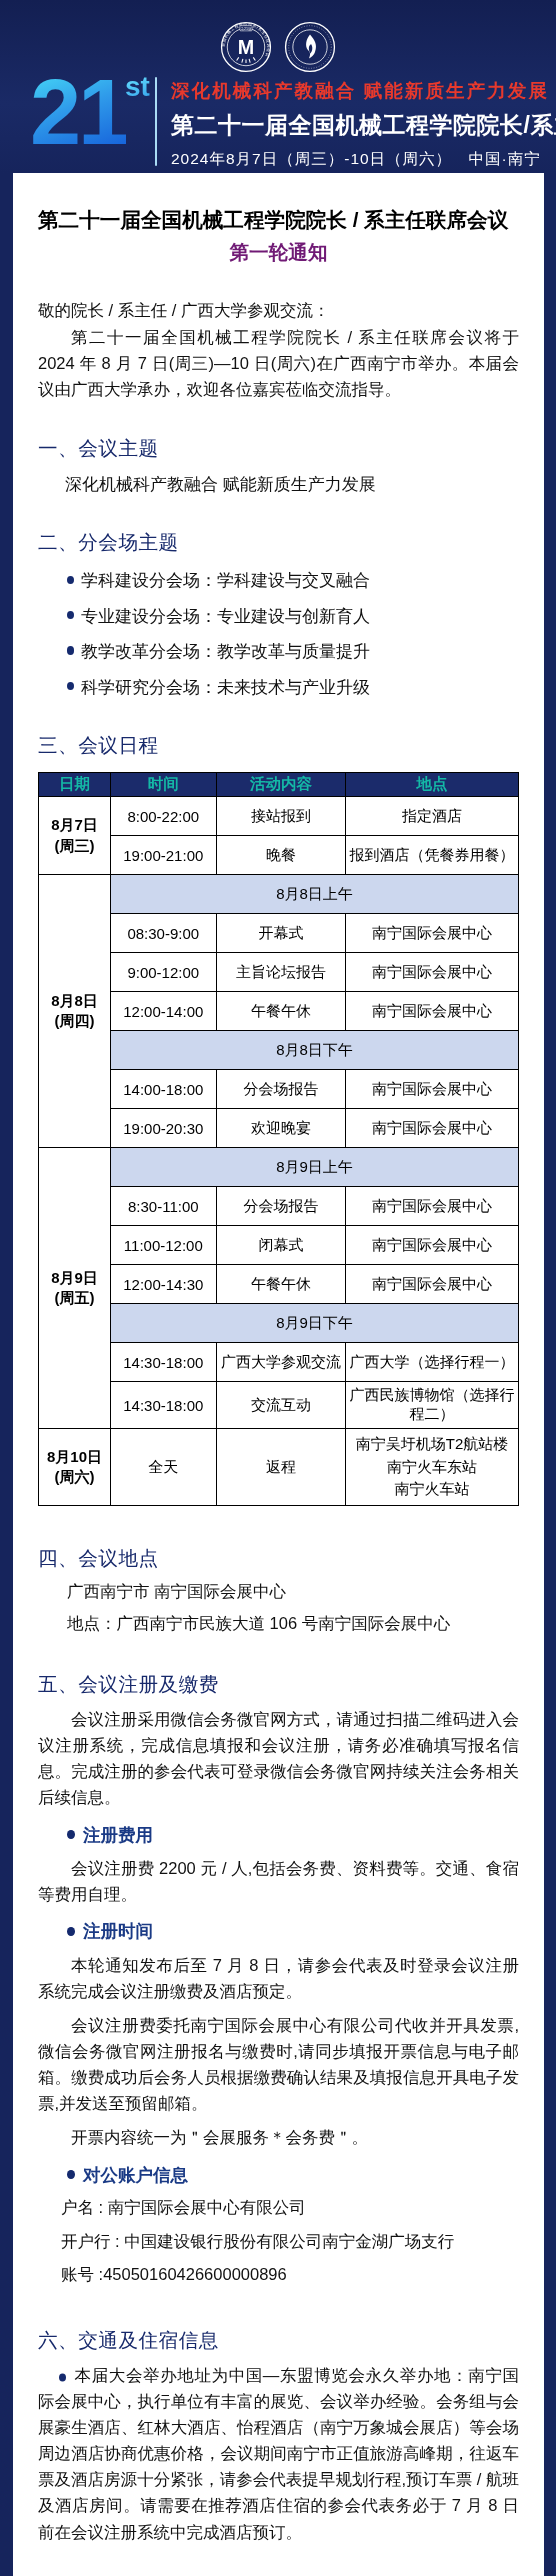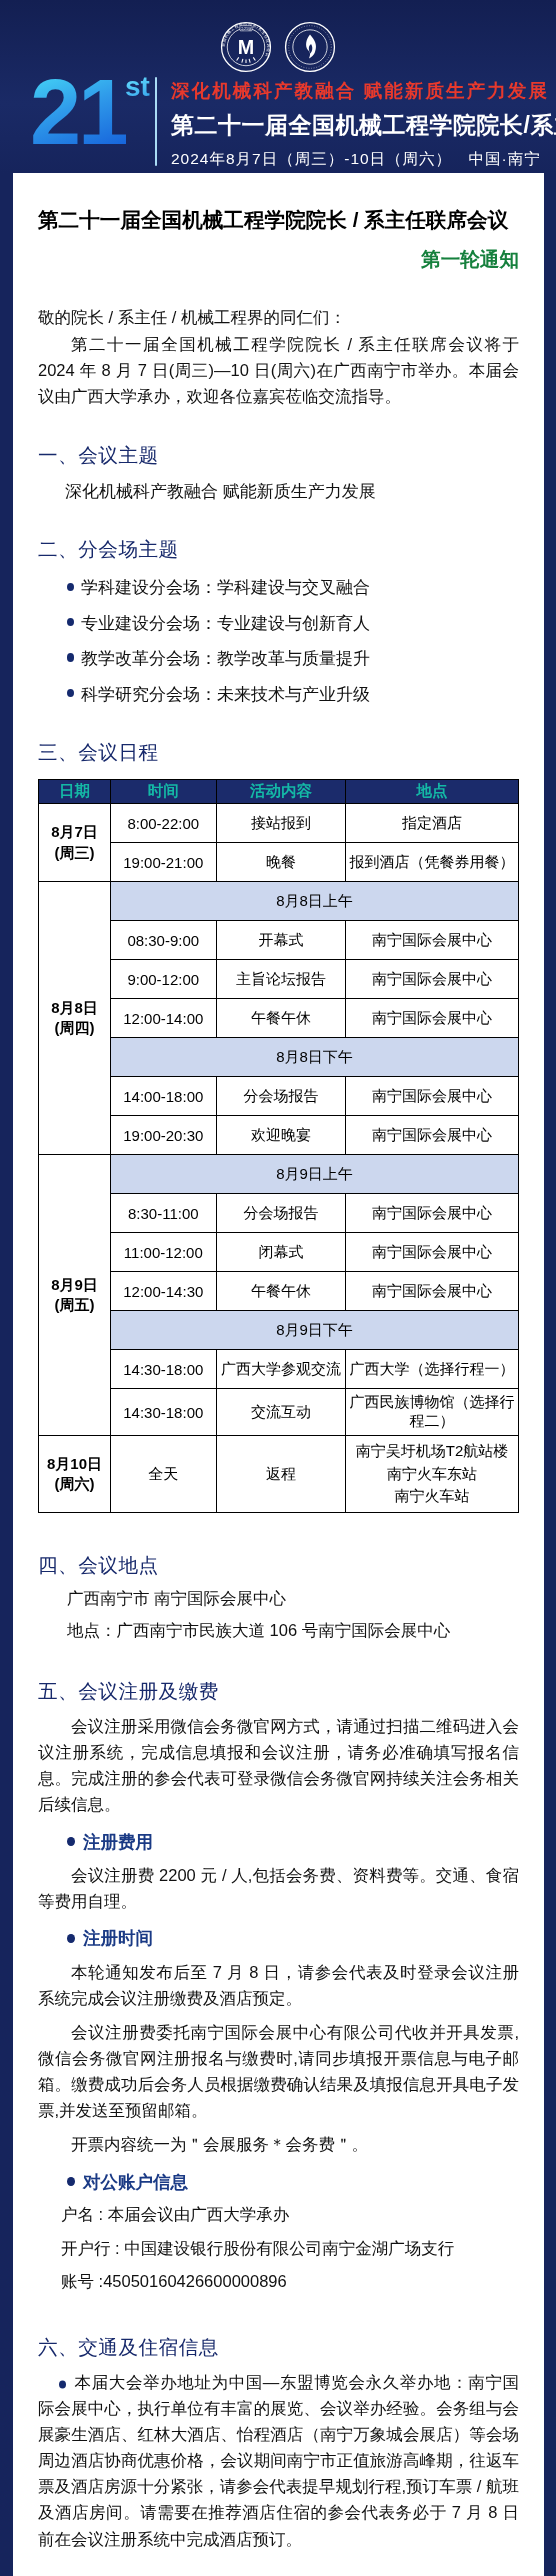--- a/index.html
+++ b/index.html
@@ -20,21 +20,21 @@
   .hdr-divider { position:absolute; left:155px; top:77px; width:2.1px; height:89px; background:#aadcf5; border-radius:1px; }
   .hdr-text { position:absolute; left:171px; top:78px; width:381px; }
   .hdr-slogan { color:#e8392c; font-size:18.5px; font-weight:800; letter-spacing:2.1px; }
   .hdr-title  { color:#ffffff; font-size:23px; font-weight:800; letter-spacing:0.5px; margin-top:7.2px; white-space:nowrap; }
   .hdr-date   { color:#ffffff; font-size:15.5px; font-weight:500; letter-spacing:1px; margin-top:8.2px; }
 
   
   .card { position:absolute; left:13px; top:173px; width:531px; height:2895px;
           background:#ffffff; padding:0 25px; overflow:hidden; color:#111; }
   .doc-title { margin-top:33px; font-size:20.6px; font-weight:800; color:#000; }
-  .doc-sub   { margin-top:12px; text-align:right; font-size:19.6px; font-weight:800; color:#15803d; }
+  .doc-sub   { margin-top:5px; text-align:center; font-size:19.6px; font-weight:800; color:#701a75; }
   .greeting  { margin-top:32px; font-size:16.5px; line-height:1.55; }
   p.body, .body { font-size:16.5px; line-height:1.58; text-align:justify; }
   .indent { text-indent:33px; }
   .sec-h { margin-top:33px; font-size:19.6px; font-weight:400; color:#17296b; letter-spacing:0.5px; }
   .sec1-content { margin-top:11.3px; padding-left:27px; font-size:17px; }
 
   ul.plain { list-style:none; margin-top:13.4px; }
   ul.plain li { position:relative; padding-left:43px; font-size:17px; margin-bottom:12.4px; }
   ul.plain li .dot { position:absolute; left:29px; top:6.2px; }
   .dot { display:inline-block; width:7.2px; height:8.2px; border-radius:50%; background:#152a6e; }
@@ -100,21 +100,21 @@
       <div class="hdr-title">第二十一届全国机械工程学院院长/系主任联席会议</div>
       <div class="hdr-date">2024年8月7日（周三）-10日（周六）　中国·南宁</div>
     </div>
   </div>
 
   <div class="card">
 
     <div class="doc-title">第二十一届全国机械工程学院院长 / 系主任联席会议</div>
     <div class="doc-sub">第一轮通知</div>
 
-    <div class="greeting">敬的院长 / 系主任 / 机械工程界的同仁们：</div>
+    <div class="greeting">敬的院长 / 系主任 / 广西大学参观交流：</div>
     <p class="body indent">第二十一届全国机械工程学院院长 / 系主任联席会议将于 2024 年 8 月 7 日(周三)—10 日(周六)在广西南宁市举办。本届会议由广西大学承办，欢迎各位嘉宾莅临交流指导。</p>
 
     <div class="sec-h">一、会议主题</div>
     <div class="sec1-content">深化机械科产教融合  赋能新质生产力发展</div>
 
     <div class="sec-h">二、分会场主题</div>
     <ul class="plain">
       <li><span class="dot"></span><span>学科建设分会场：学科建设与交叉融合</span></li>
       <li><span class="dot"></span><span>专业建设分会场：专业建设与创新育人</span></li>
       <li><span class="dot"></span><span>教学改革分会场：教学改革与质量提升</span></li>
@@ -257,21 +257,21 @@
         <span class="dot"></span>
         <span>注册时间</span>
       </div>
     <p class="body indent sub-para">本轮通知发布后至 7 月 8 日，请参会代表及时登录会议注册系统完成会议注册缴费及酒店预定。</p>
     <p class="body indent sub-para">会议注册费委托南宁国际会展中心有限公司代收并开具发票,微信会务微官网注册报名与缴费时,请同步填报开票信息与电子邮箱。缴费成功后会务人员根据缴费确认结果及填报信息开具电子发票,并发送至预留邮箱。</p>
     <p class="body indent sub-para">开票内容统一为＂会展服务＊会务费＂。</p>
     <div class="blue-bullet">
         <span class="dot"></span>
         <span>对公账户信息</span>
       </div>
-    <div class="acct-line">户名 : 本届会议由广西大学承办</div>
+    <div class="acct-line">户名 : 南宁国际会展中心有限公司</div>
     <div class="acct-line">开户行 : 中国建设银行股份有限公司南宁金湖广场支行</div>
     <div class="acct-line">账号 :45050160426600000896</div>
 
     <div class="sec-h" style="margin-top:39px">六、交通及住宿信息</div>
     <p class="bullet-para"><span class="dot"></span><span>本届大会举办地址为中国—东盟博览会永久举办地：南宁国际会展中心，执行单位有丰富的展览、会议举办经验。会务组与会展豪生酒店、红林大酒店、怡程酒店（南宁万象城会展店）等会场周边酒店协商优惠价格，会议期间南宁市正值旅游高峰期，往返车票及酒店房源十分紧张，请参会代表提早规划行程,预订车票 / 航班及酒店房间。请需要在推荐酒店住宿的参会代表务必于 7 月 8 日前在会议注册系统中完成酒店预订。</span></p>
 
   </div>
 
 </div>
 

